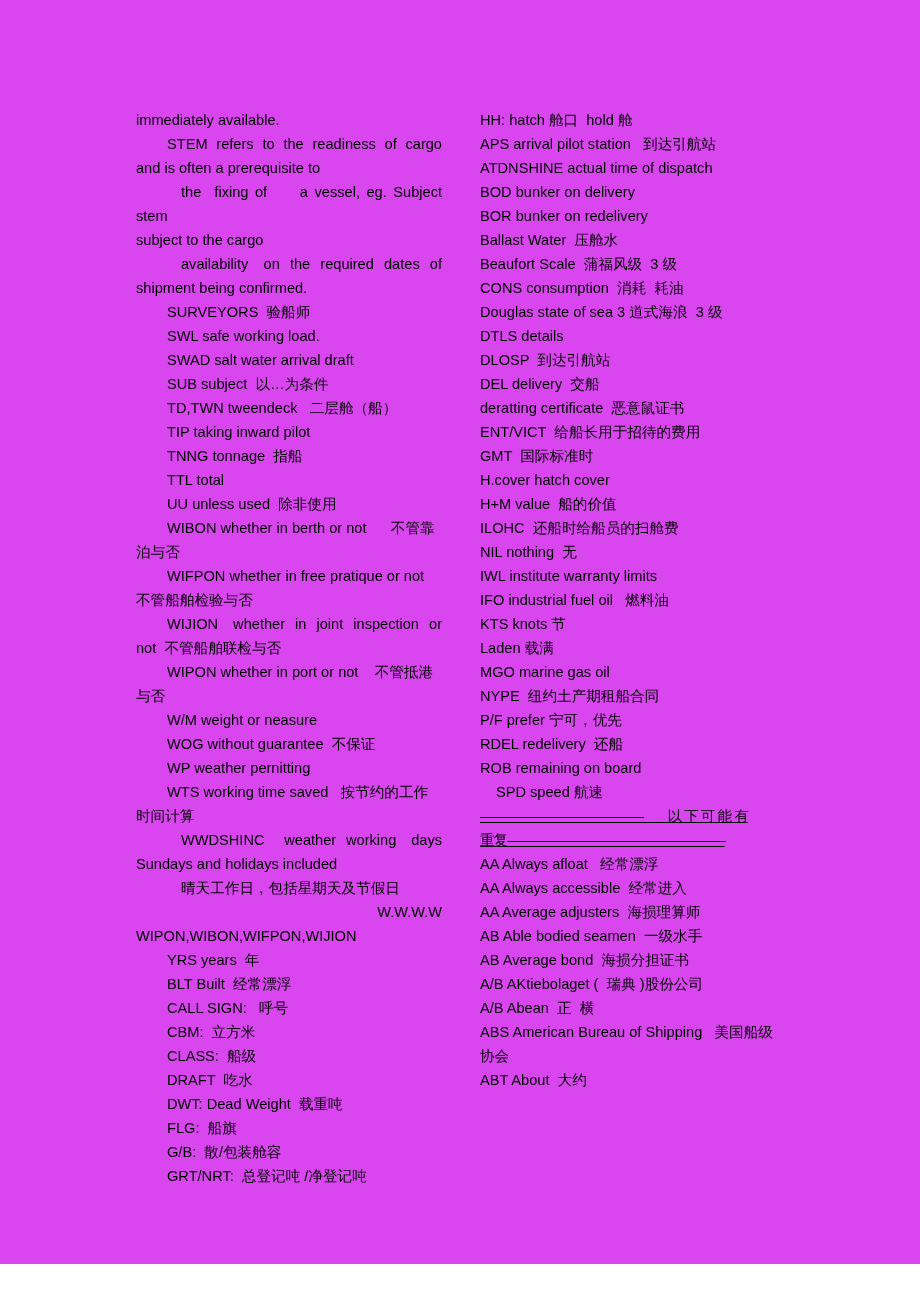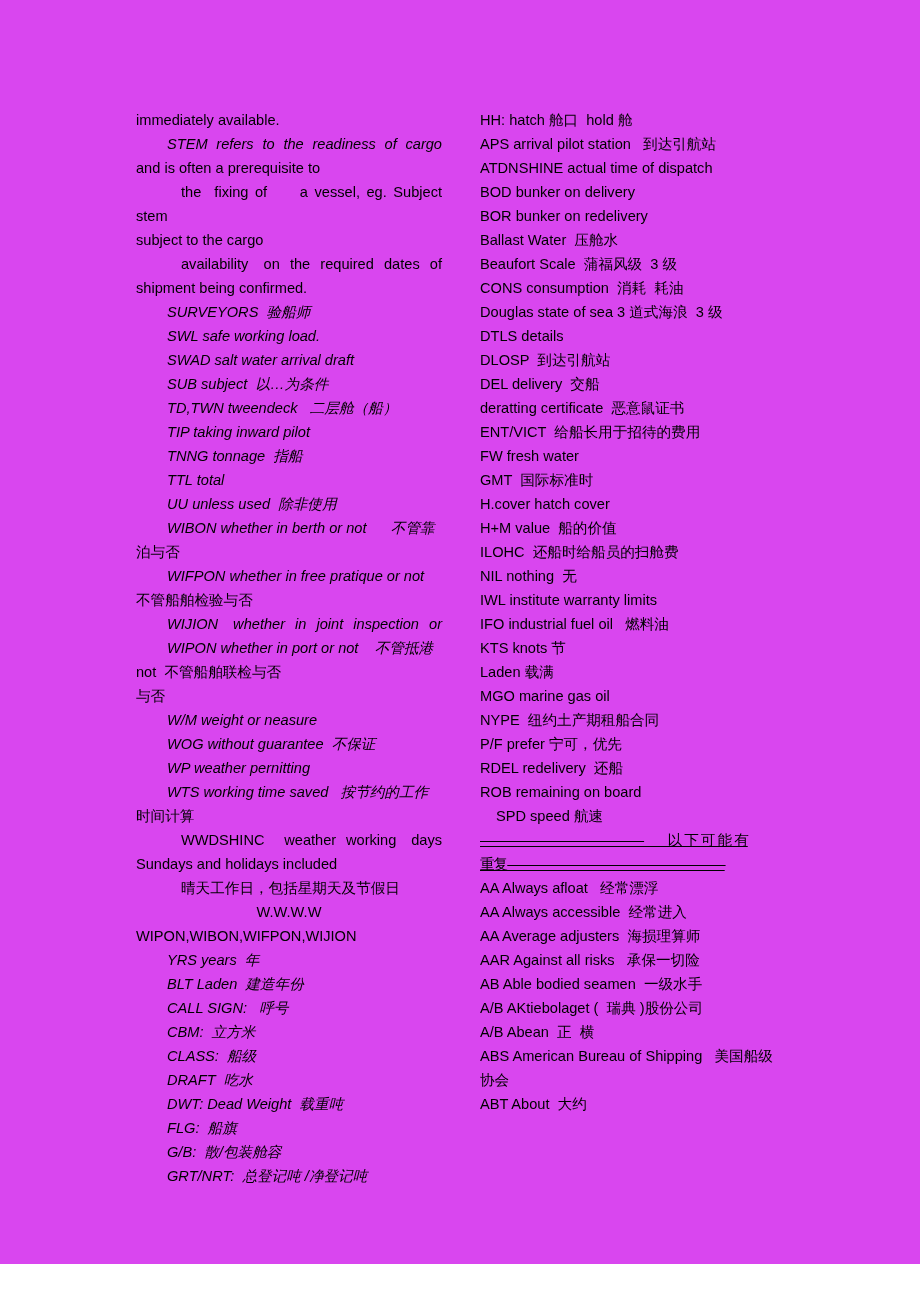--- a/index.html
+++ b/index.html
@@ -43,30 +43,30 @@
   }
   .line {
     font-size: 14.6px;
     line-height: 24px;
     color: #000000;
     white-space: pre-wrap;
     word-wrap: break-word;
   }
   
   .ind0 { text-indent: 0; }
-  .ind1 { text-indent: 31px; font-style: italic; }
+  .ind1 { text-indent: 31px; }
   .ind2 { text-indent: 45px; }
   .ind3 { text-indent: 16px; }
   
   .just {
     text-align: justify;
     text-align-last: justify;
   }
   .rightal {
-    text-align: center;
+    text-align: right;
   }
   .sep {
     letter-spacing: -1px;
     text-decoration: underline;
   }
 </style>
 </head>
 <body>
 
 <div id="page">
@@ -88,35 +88,35 @@
           <div class="line ind1">TD,TWN tweendeck   二层舱（船）</div>
           <div class="line ind1">TIP taking inward pilot</div>
           <div class="line ind1">TNNG tonnage  指船</div>
           <div class="line ind1">TTL total</div>
           <div class="line ind1">UU unless used  除非使用</div>
           <div class="line ind1">WIBON whether in berth or not      不管靠</div>
           <div class="line ind0">泊与否</div>
           <div class="line ind1">WIFPON whether in free pratique or not</div>
           <div class="line ind0">不管船舶检验与否</div>
           <div class="line ind1 just">WIJION   whether  in  joint  inspection  or</div>
+          <div class="line ind0">not  不管船舶联检与否</div>
           <div class="line ind1">WIPON whether in port or not    不管抵港</div>
-          <div class="line ind0">not  不管船舶联检与否</div>
           <div class="line ind0">与否</div>
           <div class="line ind1">W/M weight or neasure</div>
           <div class="line ind1">WOG without guarantee  不保证</div>
           <div class="line ind1">WP weather pernitting</div>
           <div class="line ind1">WTS working time saved   按节约的工作</div>
           <div class="line ind0">时间计算</div>
           <div class="line ind2 just">WWDSHINC    weather  working   days</div>
           <div class="line ind0">Sundays and holidays included</div>
           <div class="line ind2">晴天工作日，包括星期天及节假日</div>
           <div class="line ind0 rightal">W.W.W.W</div>
           <div class="line ind0">WIPON,WIBON,WIFPON,WIJION</div>
           <div class="line ind1">YRS years  年</div>
-          <div class="line ind1">BLT Laden  建造年份</div>
+          <div class="line ind1">BLT Built  经常漂浮</div>
           <div class="line ind1">CALL SIGN:   呼号</div>
           <div class="line ind1">CBM:  立方米</div>
           <div class="line ind1">CLASS:  船级</div>
           <div class="line ind1">DRAFT  吃水</div>
           <div class="line ind1">DWT: Dead Weight  载重吨</div>
           <div class="line ind1">FLG:  船旗</div>
           <div class="line ind1">G/B:  散/包装舱容</div>
           <div class="line ind1">GRT/NRT:  总登记吨 /净登记吨</div>
         </div>
     </div>
@@ -130,43 +130,42 @@
           <div class="line ind0">BOR bunker on redelivery</div>
           <div class="line ind0">Ballast Water  压舱水</div>
           <div class="line ind0">Beaufort Scale  蒲福风级  3 级</div>
           <div class="line ind0">CONS consumption  消耗  耗油</div>
           <div class="line ind0">Douglas state of sea 3 道式海浪  3 级</div>
           <div class="line ind0">DTLS details</div>
           <div class="line ind0">DLOSP  到达引航站</div>
           <div class="line ind0">DEL delivery  交船</div>
           <div class="line ind0">deratting certificate  恶意鼠证书</div>
           <div class="line ind0">ENT/VICT  给船长用于招待的费用</div>
-          <div class="line ind0">FW fresh water</div>
           <div class="line ind0">GMT  国际标准时</div>
           <div class="line ind0">H.cover hatch cover</div>
           <div class="line ind0">H+M value  船的价值</div>
           <div class="line ind0">ILOHC  还船时给船员的扫舱费</div>
           <div class="line ind0">NIL nothing  无</div>
           <div class="line ind0">IWL institute warranty limits</div>
           <div class="line ind0">IFO industrial fuel oil   燃料油</div>
           <div class="line ind0">KTS knots 节</div>
           <div class="line ind0">Laden 载满</div>
           <div class="line ind0">MGO marine gas oil</div>
           <div class="line ind0">NYPE  纽约土产期租船合同</div>
           <div class="line ind0">P/F prefer 宁可，优先</div>
           <div class="line ind0">RDEL redelivery  还船</div>
           <div class="line ind0">ROB remaining on board</div>
           <div class="line ind3">SPD speed 航速</div>
           <div class="line ind0 sep">————————————        以 下 可 能 有</div>
           <div class="line ind0 sep">重复————————————————</div>
           <div class="line ind0">AA Always afloat   经常漂浮</div>
           <div class="line ind0">AA Always accessible  经常进入</div>
           <div class="line ind0">AA Average adjusters  海损理算师</div>
-          <div class="line ind0">AAR Against all risks   承保一切险</div>
           <div class="line ind0">AB Able bodied seamen  一级水手</div>
+          <div class="line ind0">AB Average bond  海损分担证书</div>
           <div class="line ind0">A/B AKtiebolaget (  瑞典 )股份公司</div>
           <div class="line ind0">A/B Abean  正  横</div>
           <div class="line ind0">ABS American Bureau of Shipping   美国船级</div>
           <div class="line ind0">协会</div>
           <div class="line ind0">ABT About  大约</div>
         </div>
     </div>
 
   </div>
 </div>

